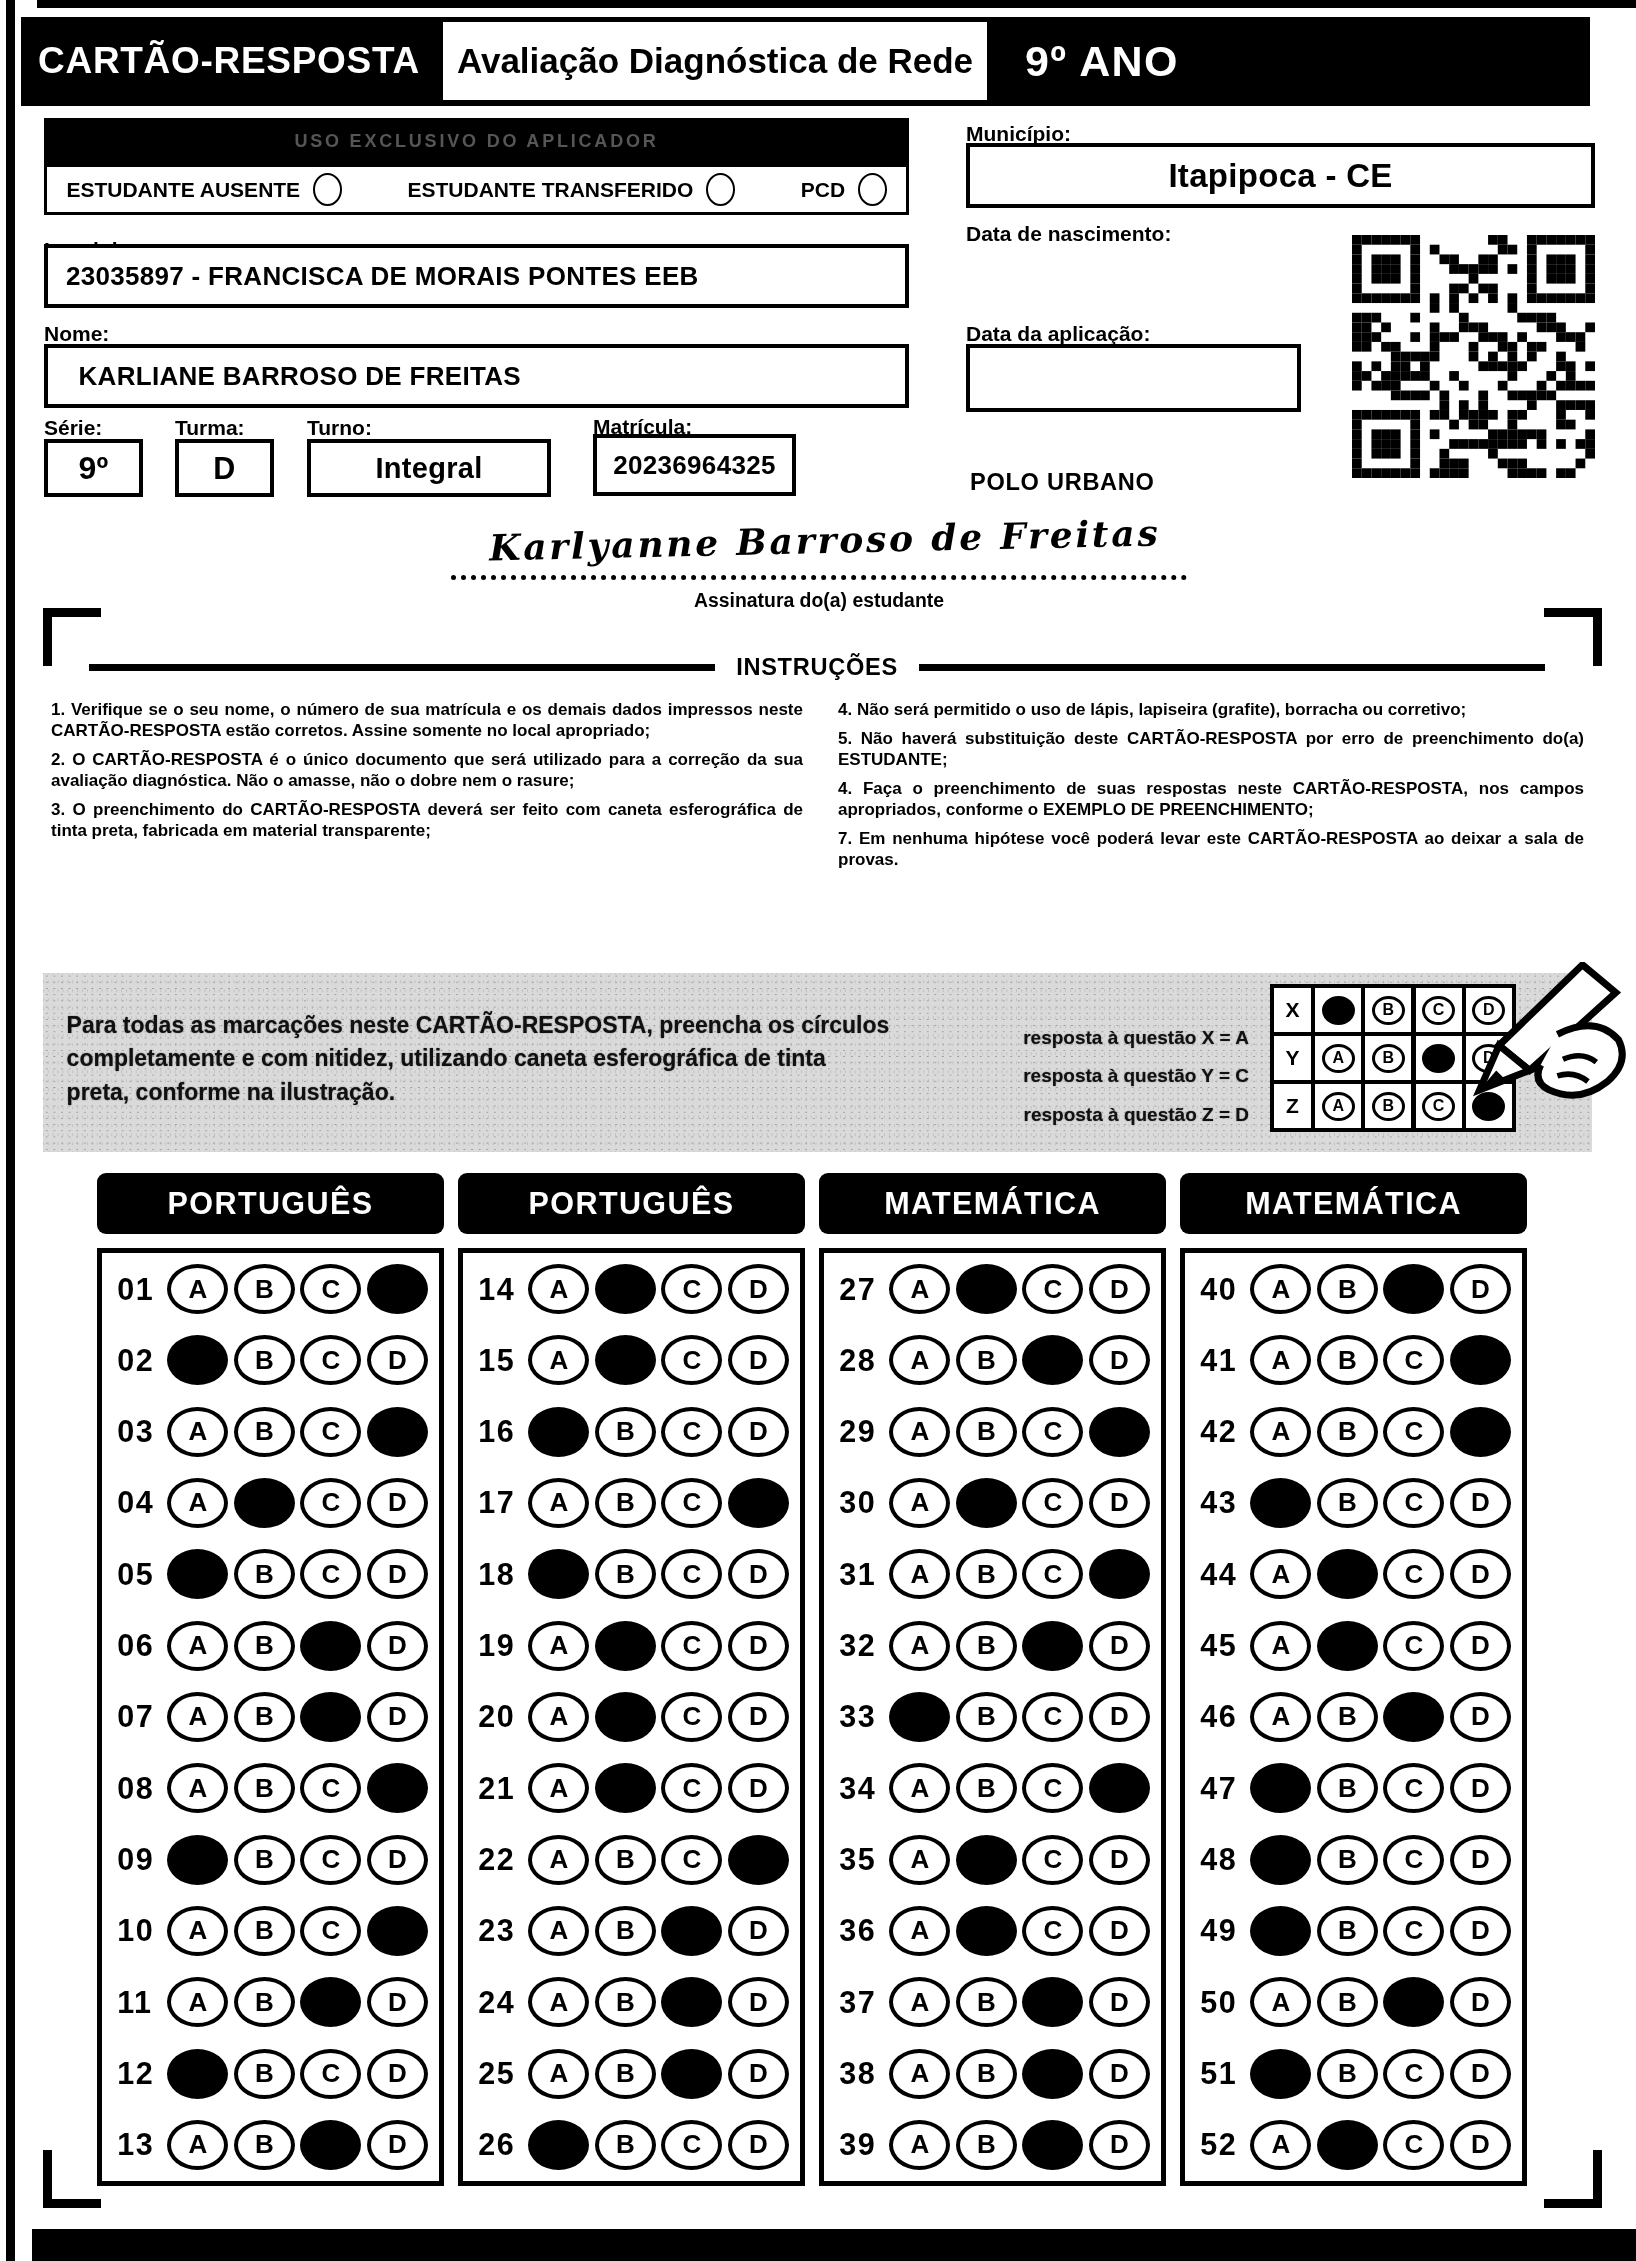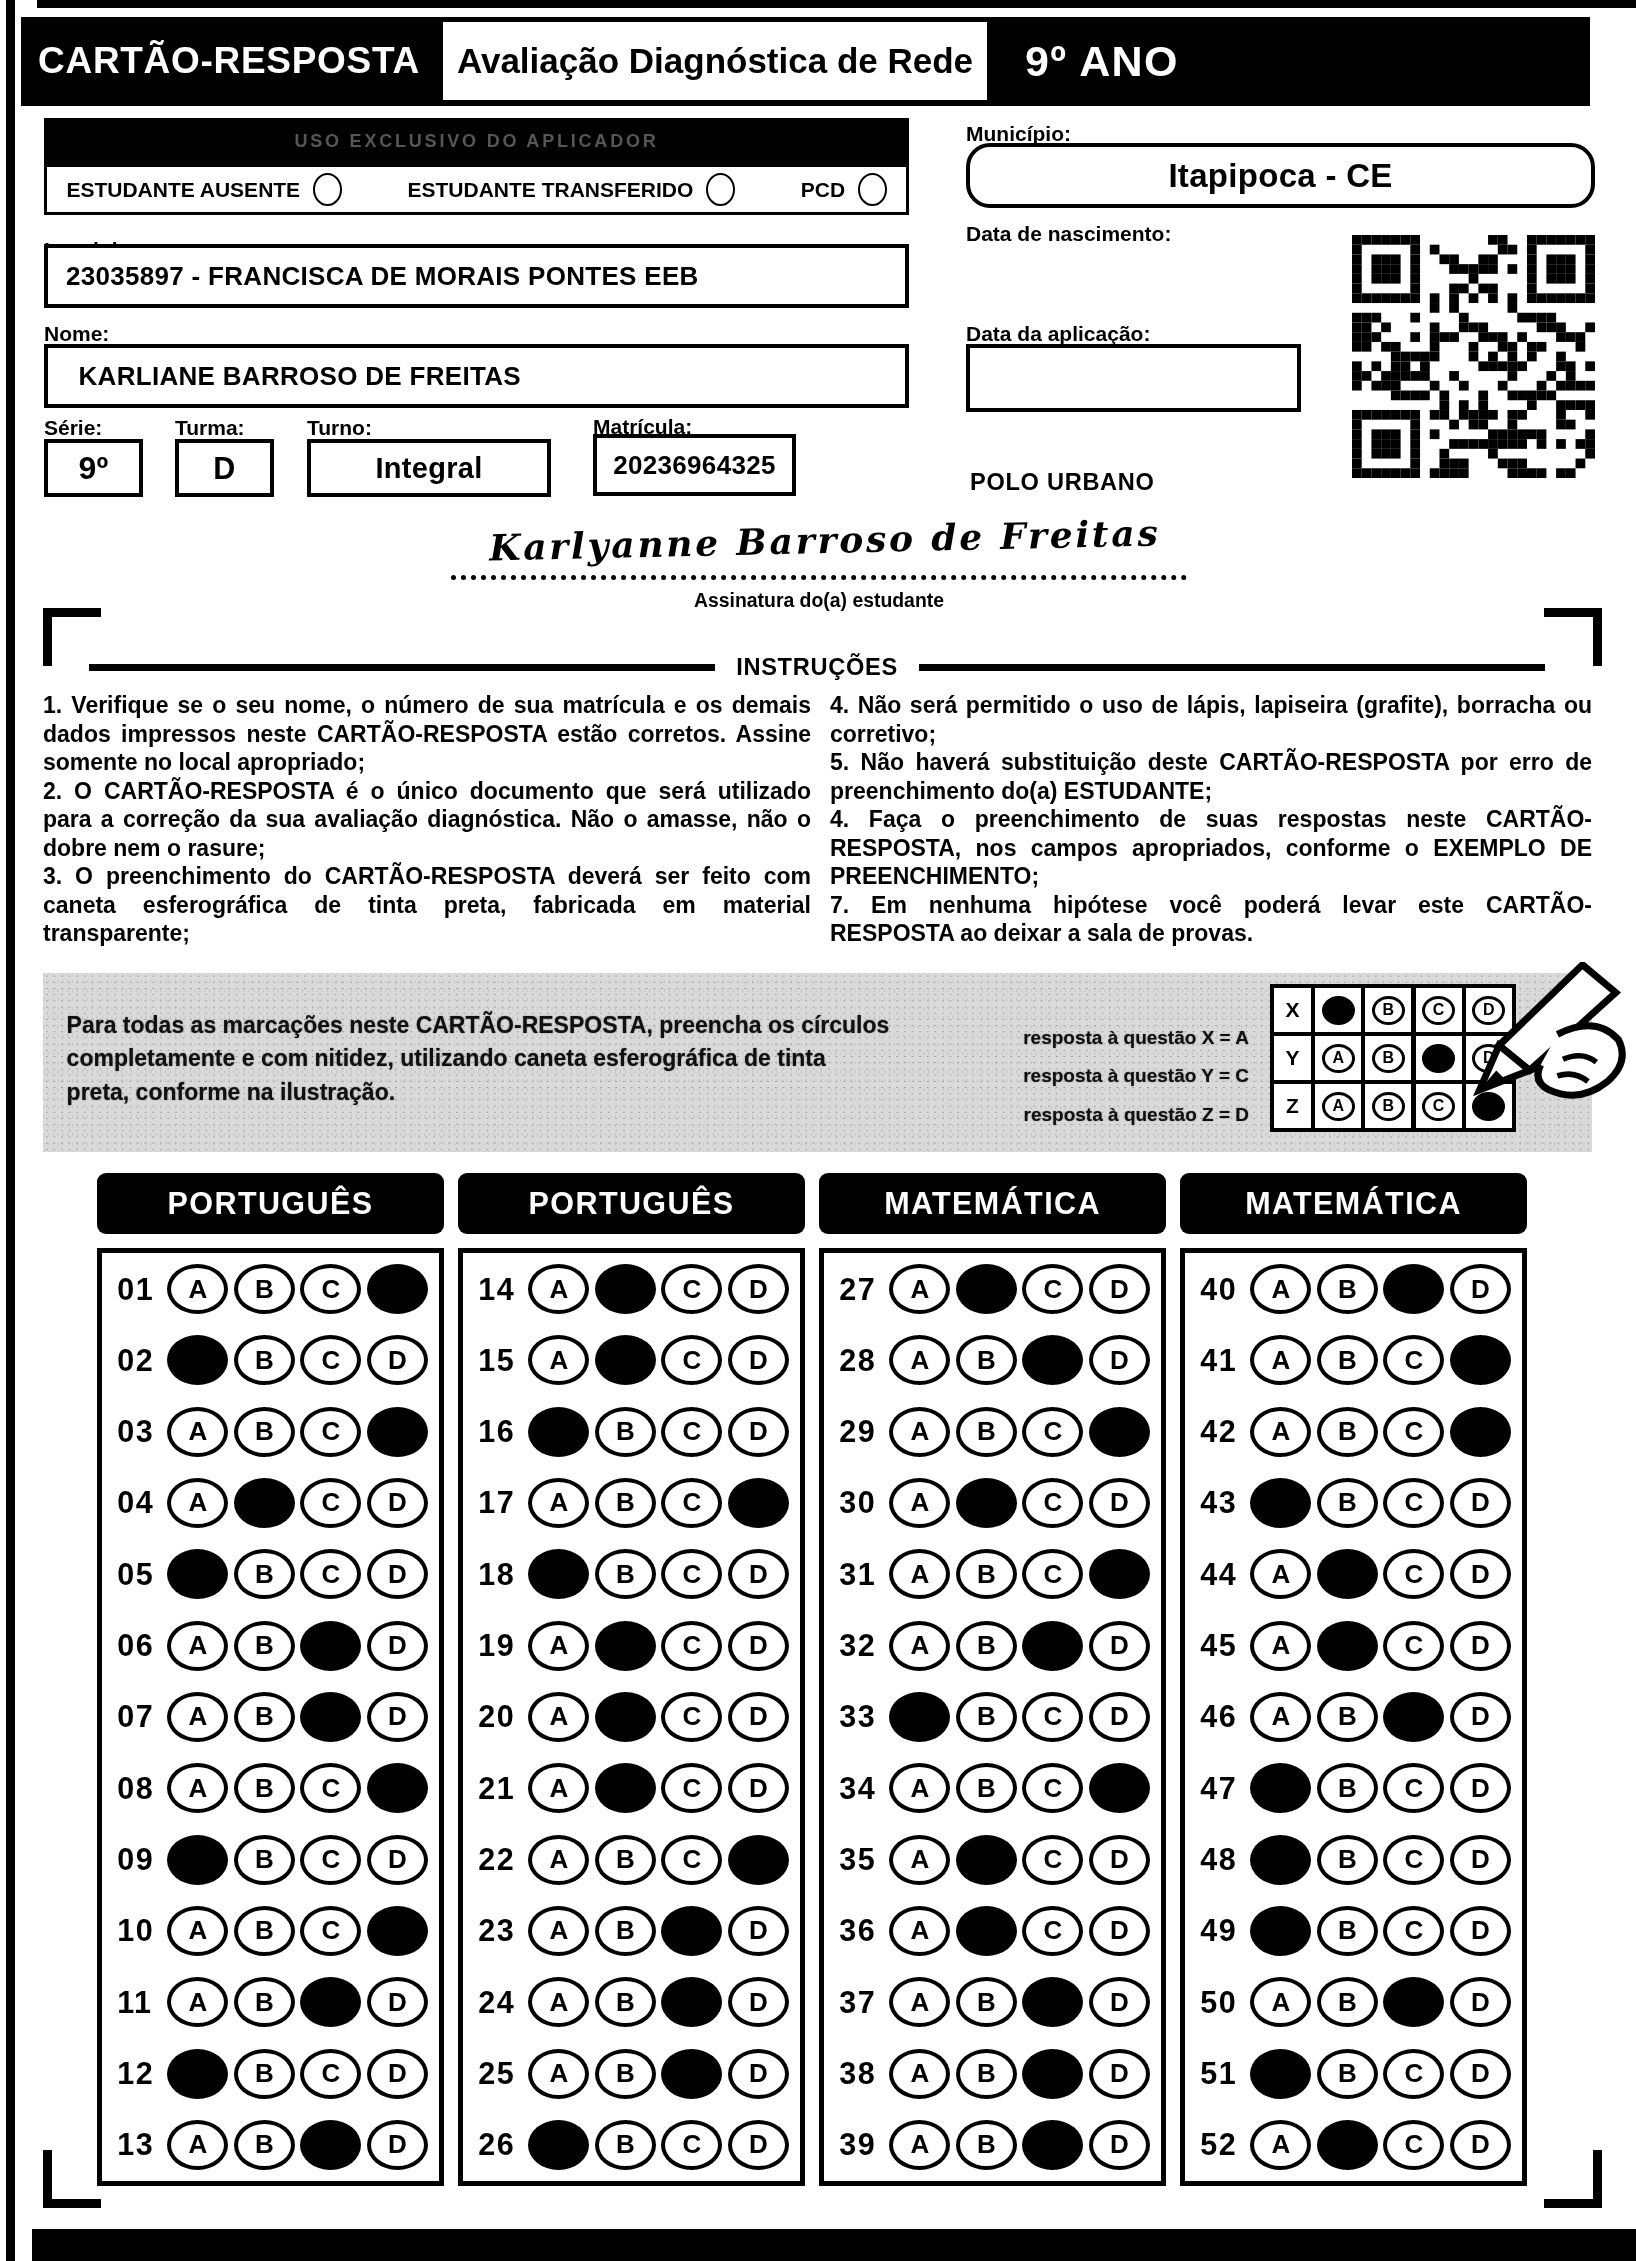--- a/index.html
+++ b/index.html
@@ -47,21 +47,21 @@
   #serie-box { left:44px;  top:439px; width:99px; height:58px; justify-content:center; font-size:32px; }
   #turma-lab { left:175px; top:416px; }
   #turma-box { left:175px; top:439px; width:99px; height:58px; justify-content:center; font-size:30.5px; }
   #turno-lab { left:307px; top:416px; }
   #turno-box { left:307px; top:439px; width:244px; height:58px; justify-content:center; font-size:29px; }
   #matricula-lab { left:593px; top:415px; }
   #matricula-box { left:593px; top:434px; width:203px; height:62px; justify-content:center; font-size:26px; }
   #polo { position:absolute; left:970px; top:469px; font-size:23.6px; font-weight:700; letter-spacing:0.7px; }
 
   #municipio-lab { left:966px; top:122px; }
-  #municipio-box { left:966px; top:143px; width:629px; height:65px; justify-content:center; font-size:33px;border-radius:24px; }
+  #municipio-box { left:966px; top:143px; width:629px; height:65px; justify-content:center; font-size:33px; }
   #nasc-lab { left:966px; top:222px; }
   #nasc-box { left:966px; top:244px; width:335px; height:65px; justify-content:center; font-size:32px; }
   #apli-lab { left:966px; top:322px; }
   #apli-box { left:966px; top:344px; width:335px; height:68px; }
 
   #qr { position:absolute; left:1352px; top:235px; width:243px; height:243px; }
 
   
   #sig { position:absolute; left:451px; top:515px; width:736px; height:104px; }
   #sig-line { position:absolute; left:0; top:0; width:100%; height:60px; border-bottom:5.6px dotted #000; }
@@ -80,21 +80,21 @@
   #mark-tr { left:1544px; top:608px; }
   #mark-bl { left:43px;   top:2150px; }
   #mark-br { left:1544px; top:2150px; }
 
   
   #ins-hdr { position:absolute; left:89px; top:654px; width:1456px; display:flex; align-items:center; }
   .ins-rule { flex:1; height:6.2px; background:#000; }
   #ins-title { padding:0 21px; font-size:23.6px; font-weight:700; letter-spacing:0.7px; }
   #ins-left  { position:absolute; left:43px;   top:691px; width:768px; }
   #ins-right { position:absolute; left:830px; top:691px; width:762px; }
-  .ins { margin:0; font-size:23px; font-weight:700; text-align:justify; line-height:1.24; }
+  .ins { margin:8px; font-size:17px; font-weight:700; text-align:justify; line-height:1.24; }
 
   
   #ex-band { position:absolute; left:43px; top:973px; width:1549px; height:179px;
              background-color:#dadada;
              background-image: radial-gradient(#9a9a9a 0.8px, transparent 1px),
                                radial-gradient(#c2c2c2 0.7px, transparent 0.8px);
              background-size: 7.6px 6.2px, 4.9px 9px; background-position: 0 0, 2.8px 4.2px; }
   #ex-text  { position:absolute; left:23.6px; top:36px; width:826px; font-size:23px; font-weight:700;
               line-height:1.45; color:#101010; text-shadow:0 0 1.4px rgba(20,20,20,.55); }
   #ex-notes { position:absolute; left:962px; top:42px; width:244px; text-align:right; }

